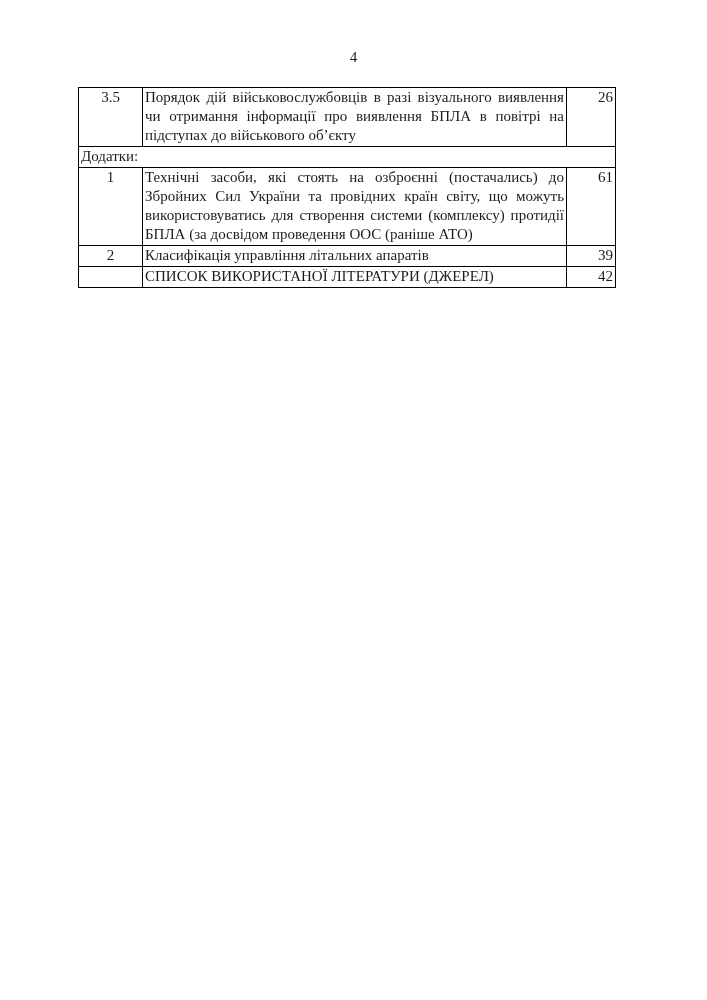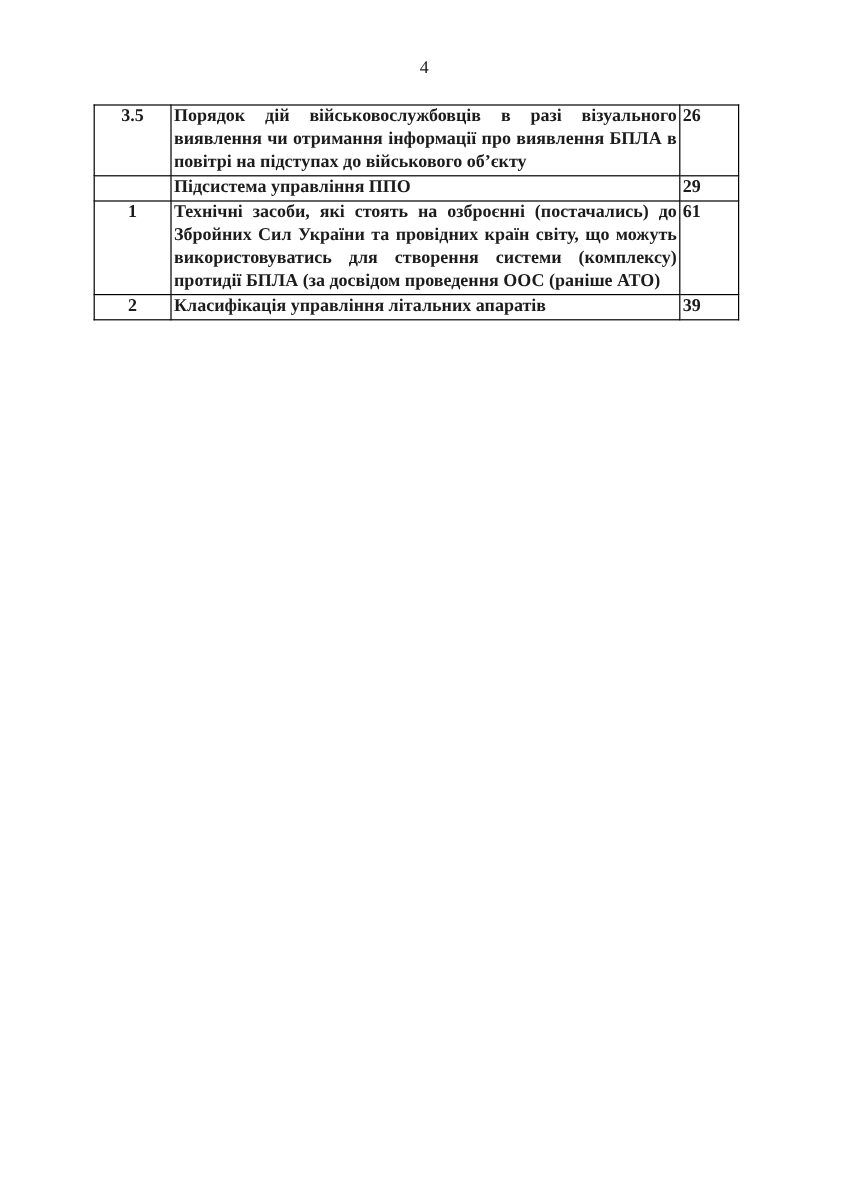--- a/index.html
+++ b/index.html
@@ -32,33 +32,32 @@
     width: 538px;
     border-collapse: collapse;
     table-layout: fixed;
     font-size: 15px;
     line-height: 19px;
   }
   table.toc td {
     border: 1.5px solid #000000;
     vertical-align: top;
     padding: 0 2px 1px 2px;
-    font-weight: bold;
   }
   td.num {
     text-align: center;
   }
   td.title {
     text-align: justify;
     padding-left: 7px;
     padding-right: 6px;
     margin-top: 29px;
   }
   td.pg {
-    text-align: left;
+    text-align: right;
   }
   td.section {
     text-align: left;
     padding-left: 5px;
   }
 </style>
 </head>
 <body>
 
 <div class="sheet">
@@ -71,30 +70,33 @@
       <col>
       <col style="width:49px">
     </colgroup>
     <tbody>
       <tr>
         <td class="num">3.5</td>
         <td class="title">Порядок дій військовослужбовців в разі візуального виявлення чи отримання інформації про виявлення БПЛА в повітрі на підступах до військового об’єкту</td>
         <td class="pg">26</td>
       </tr>
       <tr>
-        <td class="num"></td>
-        <td class="title">Підсистема управління ППО</td>
-        <td class="pg">29</td>
+        <td class="section" colspan="3">Додатки:</td>
       </tr>
       <tr>
         <td class="num">1</td>
         <td class="title">Технічні засоби, які стоять на озброєнні (постачались) до Збройних Сил України та провідних країн світу, що можуть використовуватись для створення системи (комплексу) протидії БПЛА (за досвідом проведення ООС (раніше АТО)</td>
         <td class="pg">61</td>
       </tr>
       <tr>
         <td class="num">2</td>
         <td class="title">Класифікація  управління літальних апаратів</td>
         <td class="pg">39</td>
       </tr>
+      <tr>
+        <td class="num"></td>
+        <td class="title">СПИСОК ВИКОРИСТАНОЇ ЛІТЕРАТУРИ (ДЖЕРЕЛ)</td>
+        <td class="pg">42</td>
+      </tr>
     </tbody>
   </table>
 
 </div>
 
 </body></html>

